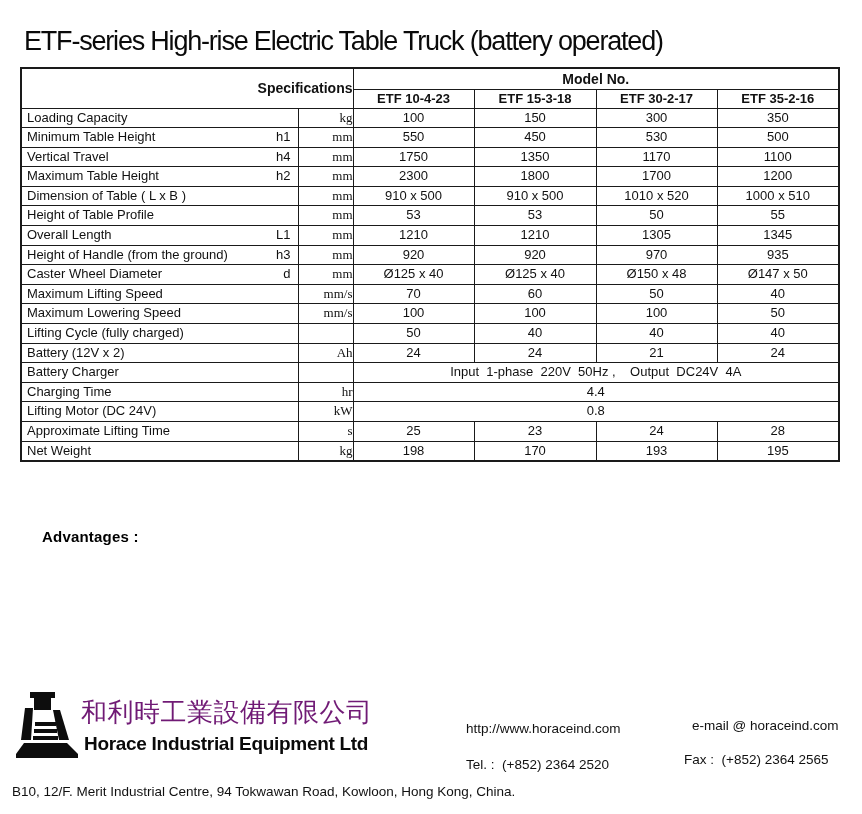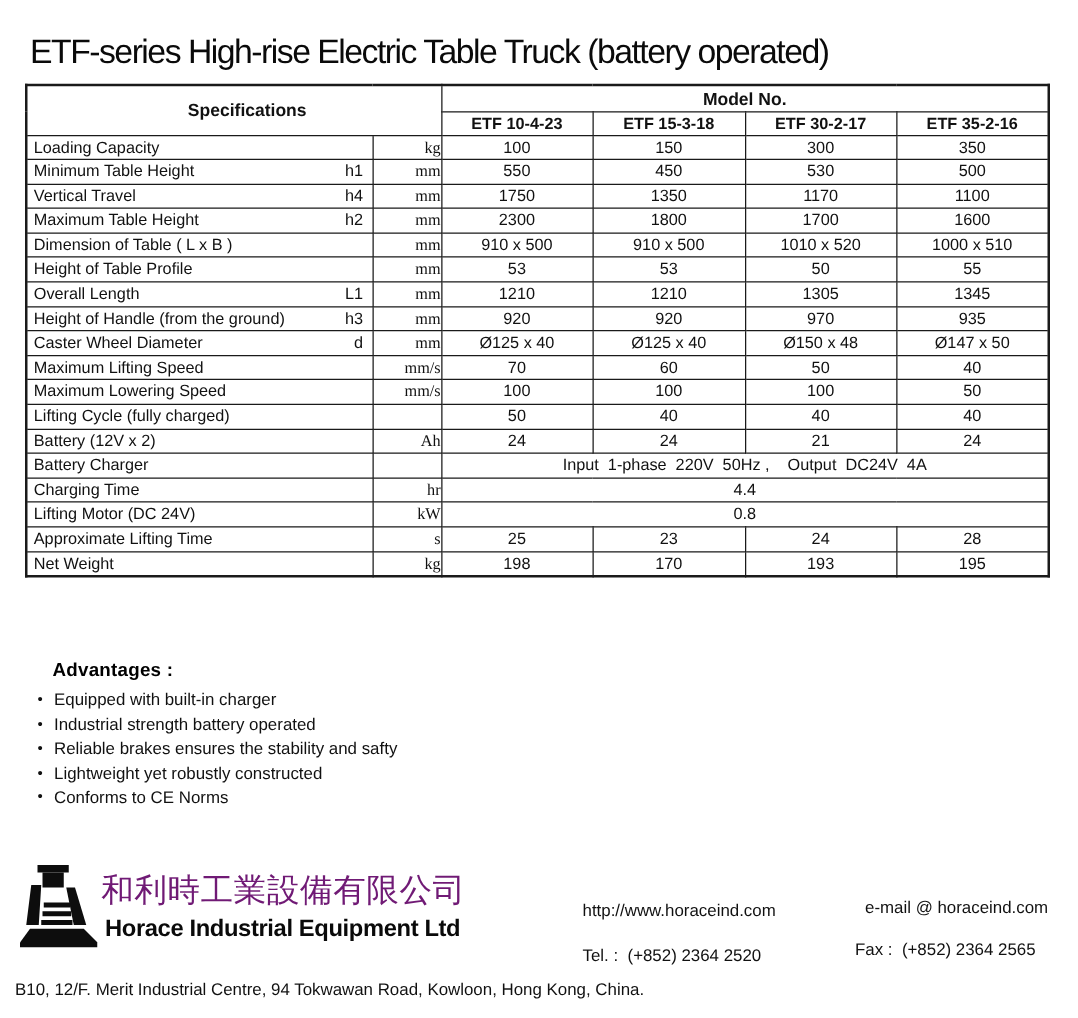--- a/index.html
+++ b/index.html
@@ -29,21 +29,21 @@
   }
   .spec-table th, .spec-table td {
     border: 1px solid #1a1a1a;
     padding: 0;
     font-weight: normal;
     overflow: hidden;
     white-space: nowrap;
   }
   .spec-table thead th { font-weight: bold; }
   th.h-specs {
-    text-align: center; padding-left: 21px; font-size: 14px;
+    text-align: right; padding-left: 21px; font-size: 14px;
   }
   th.h-modelno { height: 21px; font-size: 14px; text-align: center; }
   th.h-model { height: 19px; font-size: 13px; text-align: center; }
   .spec-table tbody td { height: 18.6px; line-height: 18.6px; }
   td.c-label { text-align: left; padding-left: 5px; }
   td.c-label .sym { float: right; padding-right: 7px; }
   td.c-unit { text-align: right; font-family: Liberation Serif, serif; }
   td.c-val  { text-align: center; margin-left: 12px; }
   td.c-span { text-align: center; white-space: pre; }
 
@@ -124,21 +124,21 @@
         <td class="c-val">1350</td>
         <td class="c-val">1170</td>
         <td class="c-val">1100</td>
       </tr>
       <tr>
         <td class="c-label"><span class="sym">h2</span>Maximum Table Height</td>
         <td class="c-unit">mm</td>
         <td class="c-val">2300</td>
         <td class="c-val">1800</td>
         <td class="c-val">1700</td>
-        <td class="c-val">1600</td>
+        <td class="c-val">1200</td>
       </tr>
       <tr>
         <td class="c-label"><span class="sym"></span>Dimension of Table ( L x B )</td>
         <td class="c-unit">mm</td>
         <td class="c-val">910 x 500</td>
         <td class="c-val">910 x 500</td>
         <td class="c-val">1010 x 520</td>
         <td class="c-val">1000 x 510</td>
       </tr>
       <tr>
@@ -234,27 +234,20 @@
         <td class="c-val">198</td>
         <td class="c-val">170</td>
         <td class="c-val">193</td>
         <td class="c-val">195</td>
       </tr>
     </tbody>
 </table>
 
 <section class="advantages">
   <h2 class="adv-heading">Advantages :</h2>
-  <ul class="adv-list">
-      <li>Equipped with built-in charger</li>
-      <li>Industrial strength battery operated</li>
-      <li>Reliable brakes ensures the stability and safty</li>
-      <li>Lightweight yet robustly constructed</li>
-      <li>Conforms to CE Norms</li>
-    </ul>
 </section>
 
 <svg class="logo-icon" width="62" height="66" viewBox="0 0 62 66" aria-hidden="true">
   <g fill="#0d0d0d">
     <rect x="14" y="0" width="25" height="6"></rect>
     <rect x="18" y="6" width="17" height="12"></rect>
     <polygon points="9,16 17,16 15,48 5,48"></polygon>
     <polygon points="37,18 44,18 53,48 43,48"></polygon>
     <rect x="19" y="30" width="21" height="4"></rect>
     <rect x="18" y="37" width="23" height="4"></rect>

